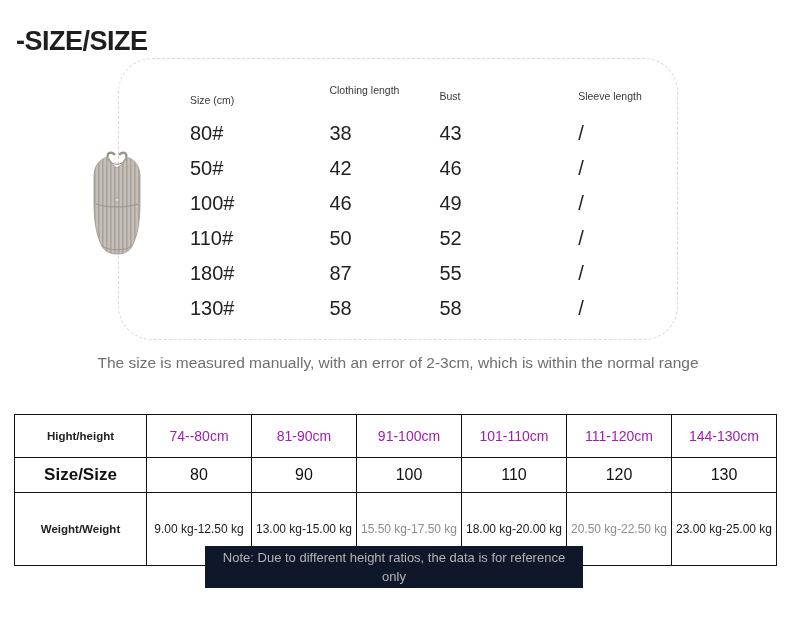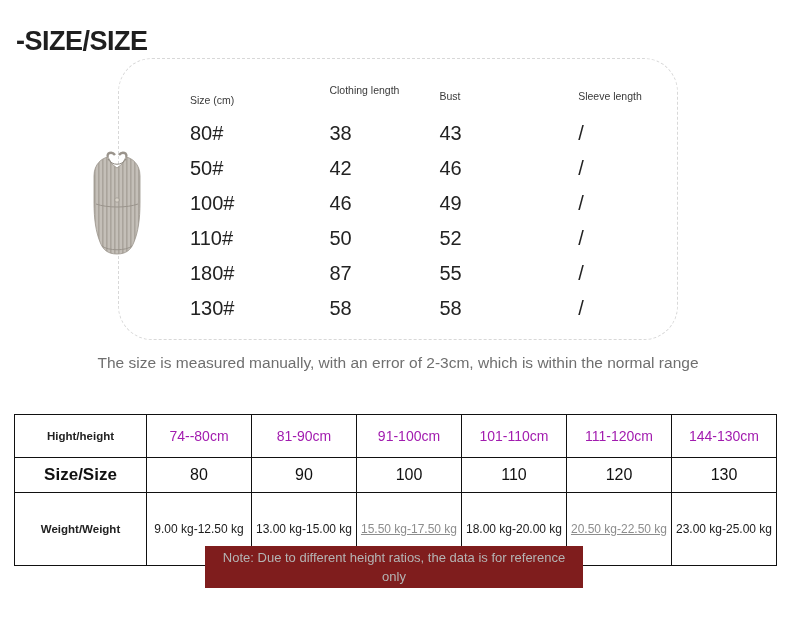--- a/index.html
+++ b/index.html
@@ -135,34 +135,34 @@
     font-size: 16px;
     color: #111;
   }
   .val-weight {
     font-size: 12px;
     color: #1a1a1a;
     line-height: 1.25;
     padding: 0 2px;
     margin-top: 17px;
   }
-  .val-weight.muted { color: #8d8d8d; text-decoration: underline; }
+  .val-weight.muted { color: #8d8d8d; }
 
   
   col.w0 { width: 132px; }
   col.wx { width: 105px; }
 
   
   .footer-note {
     position: absolute;
     left: 205px;
     top: 546px;
     width: 378px;
     height: 42px;
-    background: #7f1d1d;
+    background: #0f172a;
     color: #b4b4b4;
     font-size: 13px;
     text-align: center;
     line-height: 1.5;
     display: flex;
     align-items: center;
     justify-content: center;
     padding: 0 8px;
     box-sizing: border-box;
   }

